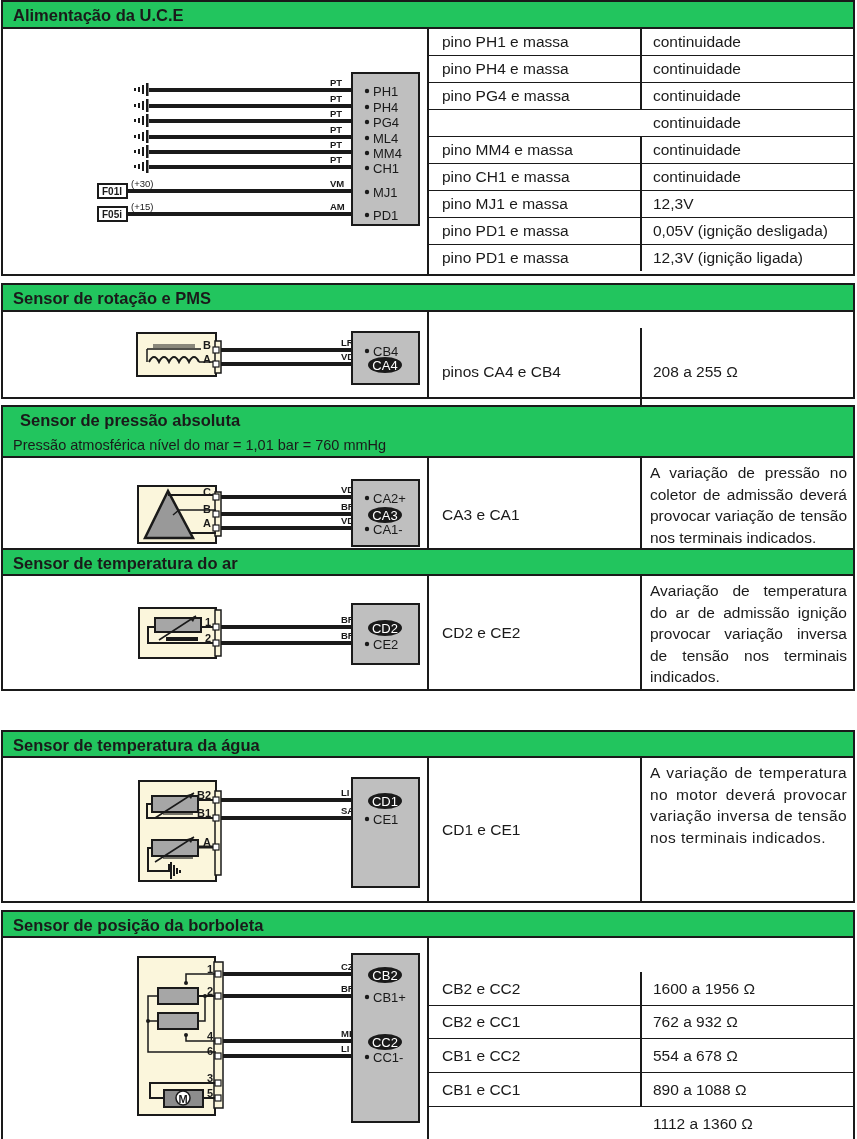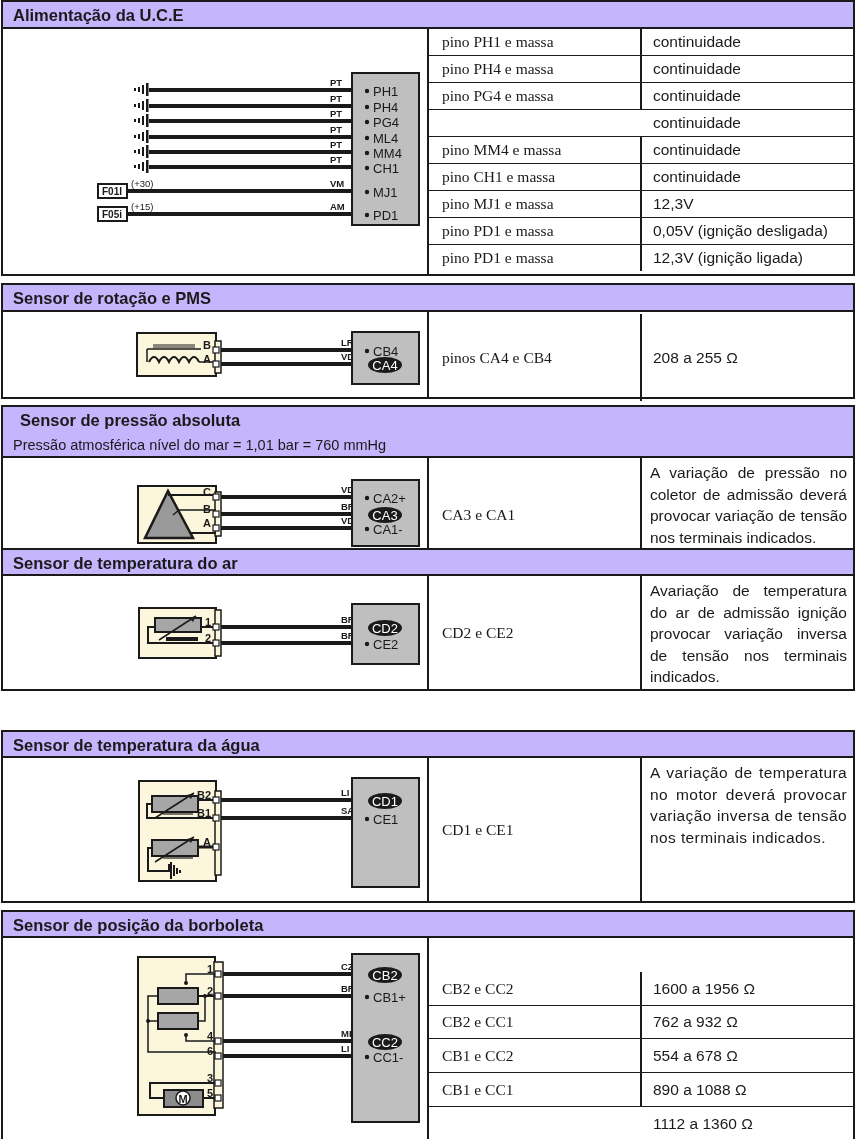--- a/index.html
+++ b/index.html
@@ -1,28 +1,28 @@
 <!DOCTYPE html>
 <html><head>
 <meta charset="utf-8">
 <style>
   html, body { margin:0; padding:0; background:#ffffff; }
   body { width:857px; height:1139px; position:relative; overflow:hidden; font-family:"Liberation Sans", sans-serif; color:#1a1a1a; }
   .sec { position:absolute; left:0; width:857px; }
-  .hdr { position:absolute; left:1px; width:854px; background:#c4b5fd; border:2px solid #1a1a1a; box-sizing:border-box; }
+  .hdr { position:absolute; left:1px; width:854px; background:#22c55e; border:2px solid #1a1a1a; box-sizing:border-box; }
   .hdr .title { position:absolute; left:10px; font-weight:bold; font-size:16.5px; }
   .hdr .sub { position:absolute; left:10px; font-size:14.5px; }
   .body { position:absolute; left:1px; width:854px; border:2px solid #1a1a1a; border-top:none; box-sizing:border-box; background:#fff; }
   .diag { position:absolute; left:0; top:0; width:426px; height:100%; border-right:2px solid #1a1a1a; box-sizing:border-box; }
   .diag svg { position:absolute; left:0; top:0; }
   .tbl { position:absolute; left:426px; top:0; right:0; height:100%; }
   .row { position:absolute; left:0; right:0; border-bottom:1.5px solid #1a1a1a; box-sizing:border-box; }
   .row:last-child { border-bottom:none; }
   .c1, .c2 { position:absolute; top:0; bottom:0; display:flex; align-items:center; font-size:15.5px; box-sizing:border-box; }
-  .c1 { left:0; width:213px; padding-left:13px; border-right:2px solid #1a1a1a;font-family:Liberation Serif, serif; }
+  .c1 { left:0; width:213px; padding-left:13px; border-right:2px solid #1a1a1a; }
   .c2 { left:213px; right:0; padding-left:11px; }
   .c2.just { display:block; padding:4px 6px 2px 8px; font-size:15.5px; line-height:21.5px; text-align:justify; text-align-last:left; }
   svg text { font-family:"Liberation Sans", sans-serif; }
 </style>
 </head>
 <body>
 
 <div class="sec" style="top:0;height:276px;">
   <div class="hdr" style="top:0;height:29px;">
     <span class="title" style="top:4px;">Alimentação da U.C.E</span>
@@ -231,21 +231,21 @@
               <text x="370" y="44" font-size="13" fill="#1a1a1a">CB4</text>
             </g>
             <g>
               <ellipse cx="382" cy="53" rx="17" ry="8" fill="#1a1a1a"></ellipse>
               <text x="382" y="58" font-size="13" fill="#ffffff" text-anchor="middle">CA4</text>
             </g>
           </g>
       </svg>
     </div>
     <div class="tbl" id="s2-tbl">
-        <div class="row" style="top: 2px; height: 87px;">
+        <div class="row" style="top: 16px; height: 87px;">
           <div class="c1">pinos CA4 e CB4</div>
           <div class="c2">208 a 255 Ω</div>
         </div>
       </div>
   </div>
 </div>
 
 <div class="sec" style="top:405px;height:169px;">
   <div class="hdr" style="top:0;height:53px;">
     <span class="title" style="top:4px;left:17px;">Sensor de pressão absoluta</span>

